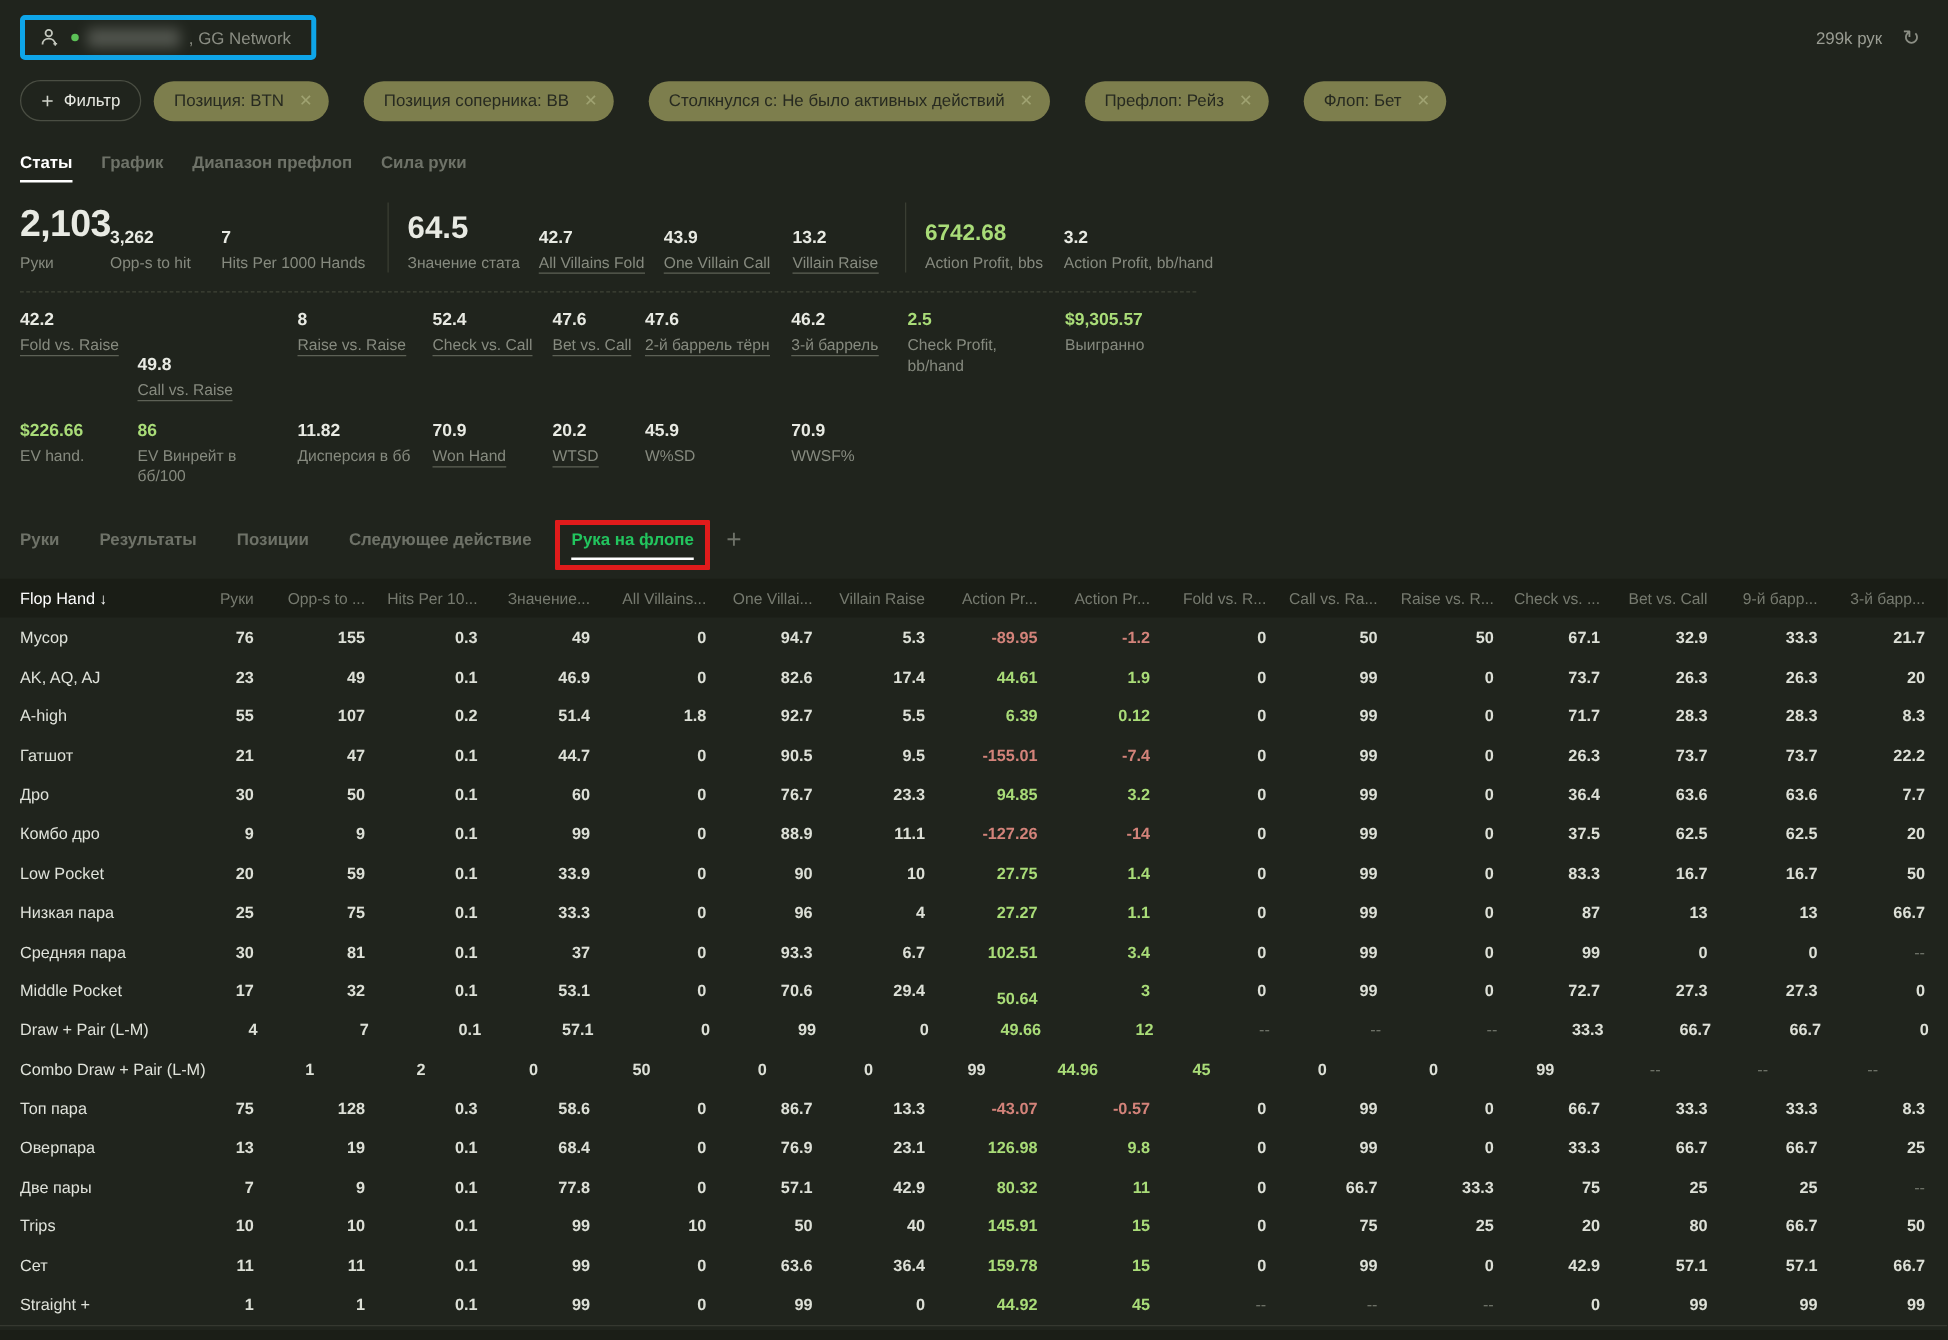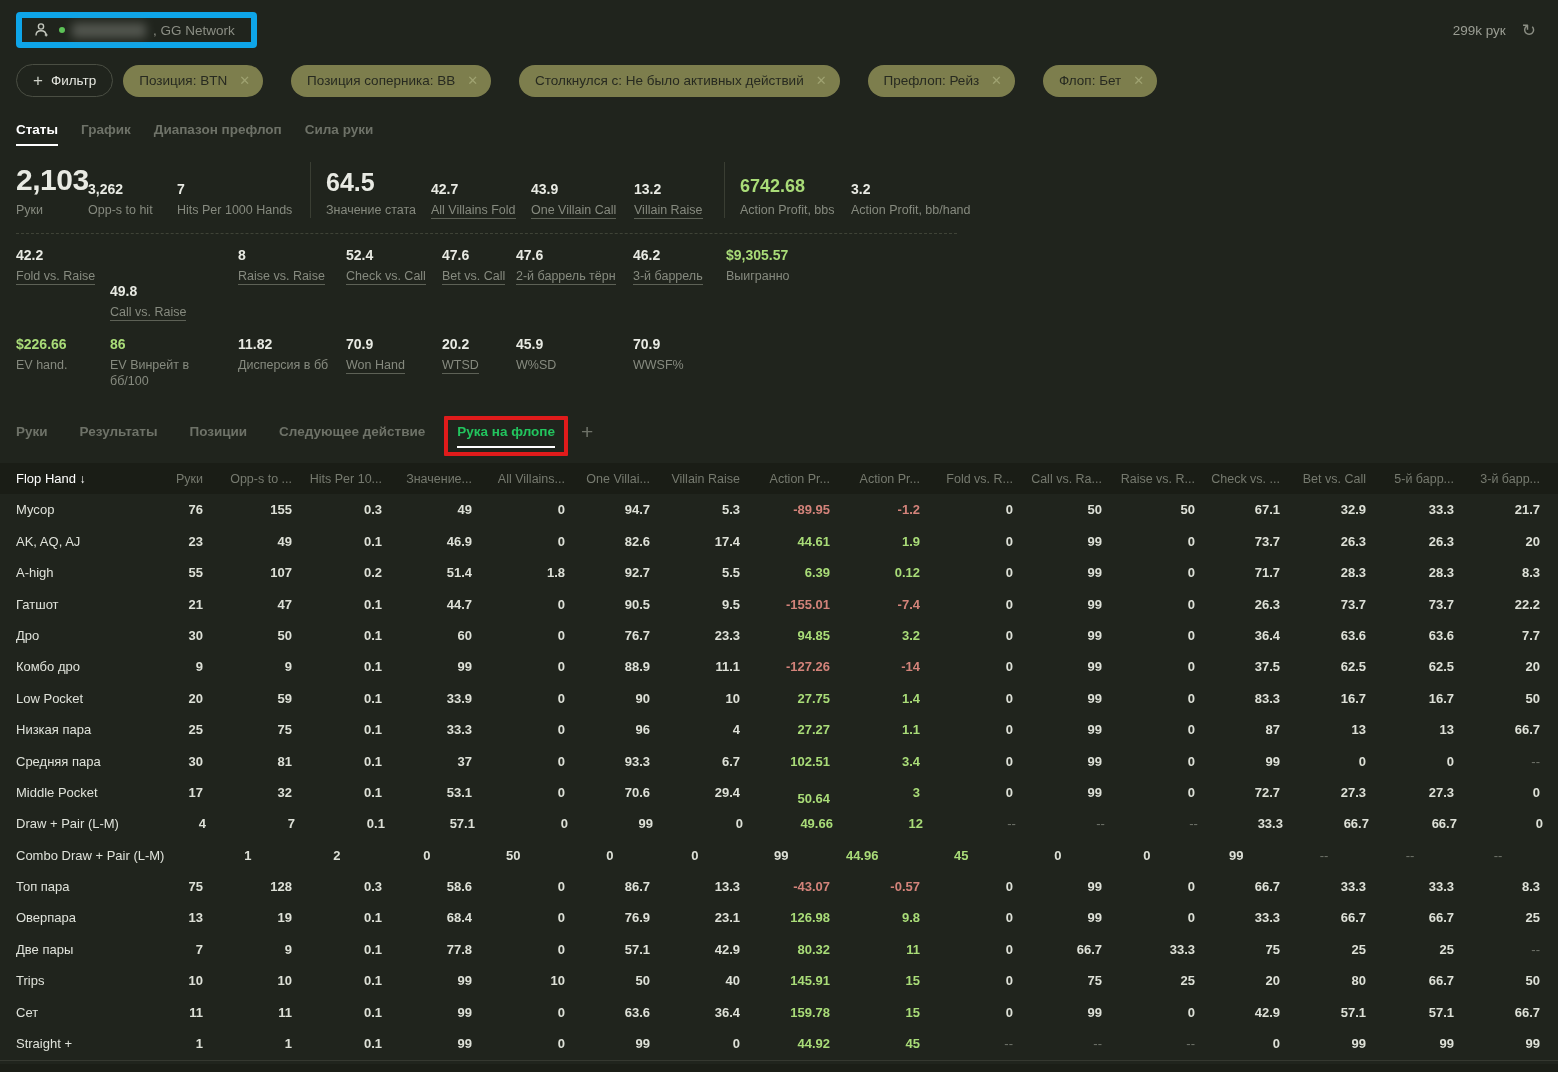--- a/index.html
+++ b/index.html
@@ -9,21 +9,21 @@
     font-family:"Liberation Sans","DejaVu Sans",sans-serif;
     color:#dfe2da;
     -webkit-font-smoothing:antialiased;
   }
   .app { width:1558px; height:1072px; position:relative; }
 
   
   .topbar { display:flex; justify-content:space-between; align-items:center; padding:12px 22px 0 16px; }
   .player-badge {
     display:flex; align-items:center; gap:7px;
-    border:6px solid #0ea5e9; border-radius:4px;
+    border:4px solid #0ea5e9; border-radius:4px;
     padding:0 16px 0 12px; height:36px; cursor:pointer;
   }
   .picon { display:flex; align-items:center; color:#c3c7bd; }
   .picon svg { display:block; }
   .gdot { width:6px; height:6px; border-radius:50%; background:#5cc257; margin-left:2px; }
   .blurname {
     width:74px; height:15px; border-radius:2px;
     background:#7c7f78; filter:blur(5px); opacity:.55;
   }
   .network { color:#8b8e84; font-size:13.5px; }
@@ -226,20 +226,24 @@
           <div class="sval">47.6</div>
           <div class="slabel"><span class="u">Bet vs. Call</span></div>
         </div>
         <div class="scell" style="width: 117px;">
           <div class="sval">47.6</div>
           <div class="slabel"><span class="u">2-й баррель тёрн</span></div>
         </div>
         <div class="scell" style="width: 93px;">
           <div class="sval">46.2</div>
           <div class="slabel"><span class="u">3-й баррель</span></div>
+        </div>
+        <div class="scell" style="width: 126px;">
+          <div class="sval green">2.5</div>
+          <div class="slabel">Check Profit, bb/hand</div>
         </div>
         <div class="scell" style="width: 140px;">
           <div class="sval green">$9,305.57</div>
           <div class="slabel">Выигранно</div>
         </div>
       </div>
     <div class="srow" id="stats-row3">
         <div class="scell" style="width: 94px;">
           <div class="sval green">$226.66</div>
           <div class="slabel">EV hand.</div>
@@ -293,21 +297,21 @@
         <div class="tcell" style="width: 93px;">All Villains...</div>
         <div class="tcell" style="width: 85px;">One Villai...</div>
         <div class="tcell" style="width: 90px;">Villain Raise</div>
         <div class="tcell" style="width: 90px;">Action Pr...</div>
         <div class="tcell" style="width: 90px;">Action Pr...</div>
         <div class="tcell" style="width: 93px;">Fold vs. R...</div>
         <div class="tcell" style="width: 89px;">Call vs. Ra...</div>
         <div class="tcell" style="width: 93px;">Raise vs. R...</div>
         <div class="tcell" style="width: 85px;">Check vs. ...</div>
         <div class="tcell" style="width: 86px;">Bet vs. Call</div>
-        <div class="tcell" style="width: 88px;">5-й барр...</div>
+        <div class="tcell" style="width: 88px;">9-й барр...</div>
         <div class="tcell" style="width: 86px;">3-й барр...</div>
       </div>
     <div id="tbody">
         <div class="trow">
           <div class="tlabel">Мусор</div>
           <div class="tcell tnum" style="width: 87px;">76</div>
           <div class="tcell tnum" style="width: 89px;">155</div>
           <div class="tcell tnum" style="width: 90px;">0.3</div>
           <div class="tcell tnum" style="width: 90px;">49</div>
           <div class="tcell tnum" style="width: 93px;">0</div>

